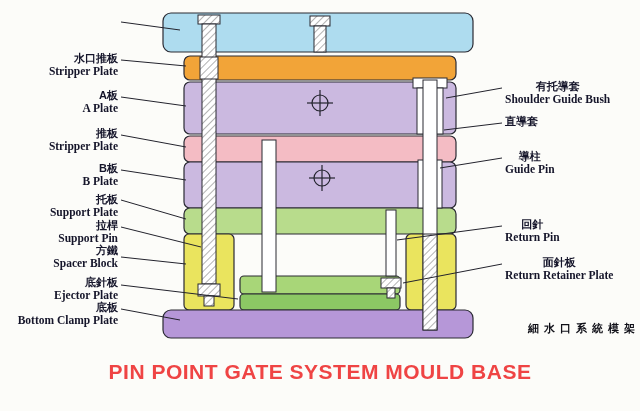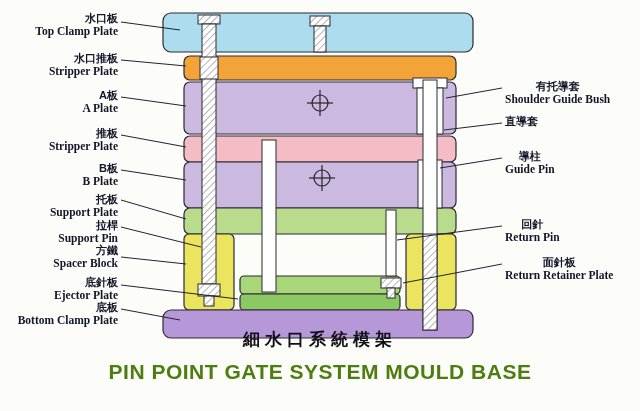--- a/index.html
+++ b/index.html
@@ -15,26 +15,26 @@
     font-family:"Liberation Sans", sans-serif;
     font-weight:700; font-size:11px; line-height:13px; white-space:nowrap;
   }
   .label .en {
     font-family:"Liberation Serif", serif;
     font-weight:700; font-size:11.5px; line-height:13px; white-space:nowrap;
   }
   .label.left  { right:522px; text-align:right; }
   .label.right { left:505px;  text-align:center; }
   .title-zh {
-    position:absolute; top:328px; left:0; width:100%; text-align:center;
-    font-weight:700; font-size:17px; letter-spacing:5px; color:#101018;
+    position:absolute; top:321px; left:0; width:100%; text-align:right;
+    font-weight:700; font-size:11px; letter-spacing:5px; color:#101018;
   }
   .title-en {
     position:absolute; top:360px; left:0; width:100%; text-align:center;
-    font-weight:700; font-size:21px; letter-spacing:0.5px; color:#4d7c0f;
+    font-weight:700; font-size:21px; letter-spacing:0.5px; color:#ef4444;
     font-family:"Liberation Sans", sans-serif;
   }
 </style>
 </head>
 <body>
 
 <div class="page">
 
   <svg class="diagram" width="640" height="411" viewBox="0 0 640 411">
     <defs>
@@ -110,24 +110,20 @@
       <line x1="121" y1="285" x2="238" y2="299"></line>
       <line x1="121" y1="309" x2="180" y2="320"></line>
       <line x1="502" y1="88" x2="446" y2="98"></line>
       <line x1="502" y1="123" x2="444" y2="130"></line>
       <line x1="502" y1="158" x2="440" y2="168"></line>
       <line x1="502" y1="226" x2="397" y2="240"></line>
       <line x1="502" y1="264" x2="403" y2="283"></line>
     </g>
   </svg>
 
-  <div class="label left" style="top:12px">
-    <div class="zh">水口板</div>
-    <div class="en">Top Clamp Plate</div>
-  </div>
   <div class="label left" style="top:52px">
     <div class="zh">水口推板</div>
     <div class="en">Stripper Plate</div>
   </div>
   <div class="label left" style="top:89px">
     <div class="zh">A板</div>
     <div class="en">A Plate</div>
   </div>
   <div class="label left" style="top:127px">
     <div class="zh">推板</div>

